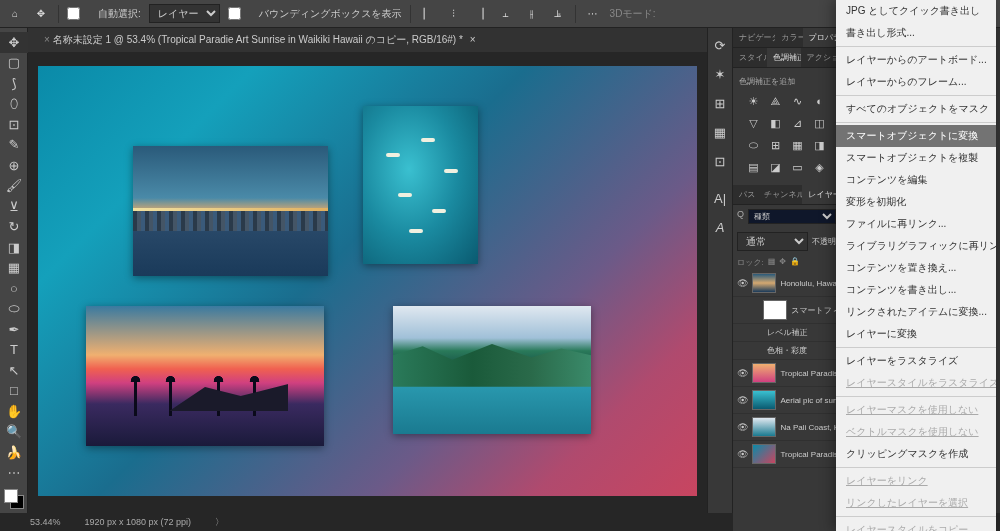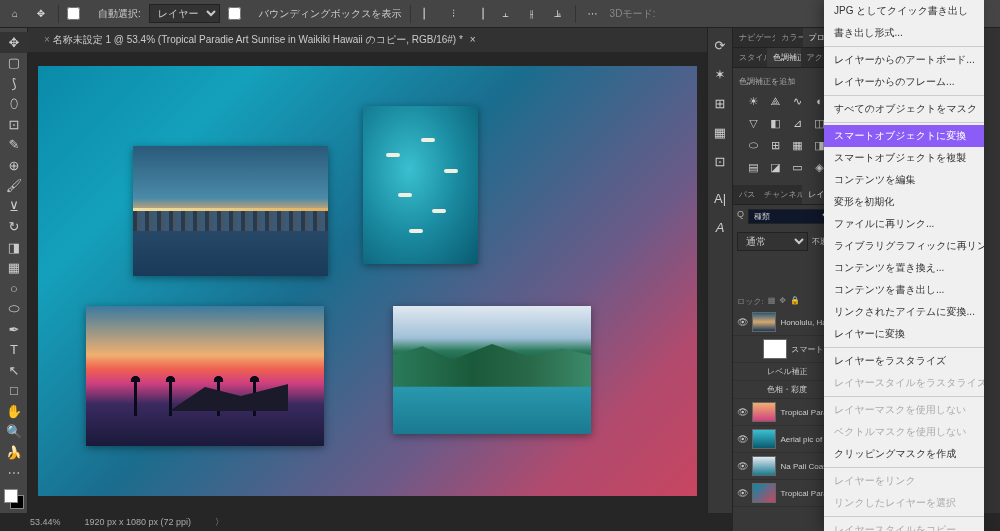--- a/index.html
+++ b/index.html
@@ -44,32 +44,32 @@
   .panels { position: absolute; top: 28px; right: 160px; width: 107px; bottom: 0; background: #383838; display: flex; flex-direction: column; font-size: 9px; }
   .panel-tabs { display: flex; background: #2d2d2d; border-bottom: 1px solid #222; }
   .panel-tab { padding: 4px 6px; color: #999; cursor: pointer; font-size: 8px; white-space: nowrap; overflow: hidden; }
   .panel-tab.active { background: #383838; color: #ddd; }
   .panel-body { padding: 6px; }
   .adj-icons { display: flex; flex-wrap: wrap; gap: 6px; padding: 4px; justify-content: center; }
   .adj-icon { width: 16px; height: 16px; color: #ccc; display: flex; align-items: center; justify-content: center; font-size: 11px; }
   .layer-search { display: flex; padding: 4px; gap: 4px; }
   .layer-search select, .layer-search input { background: #0f172a; border: 1px solid #222; color: #ccc; font-size: 8px; padding: 1px; flex: 1; min-width: 0; }
   .layer-blend { display: flex; padding: 4px; gap: 4px; align-items: center; }
-  .layer-lock { padding: 2px 4px; display: flex; gap: 4px; color: #888; font-size: 8px; margin-top: 39px; }
+  .layer-lock { padding: 2px 4px; display: flex; gap: 4px; color: #888; font-size: 8px; }
   .layer-list { flex: 1; overflow-y: auto; }
   .layer-row { display: flex; align-items: center; padding: 3px 4px; gap: 4px; border-bottom: 1px solid #303030; }
   .layer-eye { width: 12px; text-align: center; color: #ccc; }
   .layer-thumb { width: 24px; height: 20px; background: #555; border: 1px solid #666; flex-shrink: 0; }
   .layer-name { font-size: 8px; color: #ccc; white-space: nowrap; overflow: hidden; }
   .layer-sub { padding-left: 18px; }
   
-  .context-menu { position: absolute; top: 0; right: 16px; width: 160px; bottom: 0; background: #f0f0f0; color: #333; font-size: 10px; box-shadow: -4px 0 12px rgba(0,0,0,0.3); overflow-y: auto; }
+  .context-menu { position: absolute; top: 0; right: 4px; width: 160px; bottom: 0; background: #f0f0f0; color: #333; font-size: 10px; box-shadow: -4px 0 12px rgba(0,0,0,0.3); overflow-y: auto; }
   .menu-item { padding: 4px 10px; display: flex; align-items: center; gap: 6px; cursor: pointer; white-space: nowrap; }
-  .menu-item.highlighted { background: #8b5cf6; color: #fff; }
-  .menu-item.disabled { color: #aaa; }
+  .menu-item.highlighted { background: #737373; color: #fff; }
+  .menu-item.disabled { color: #aaa; text-decoration: underline; }
   .menu-sep { height: 1px; background: #ccc; margin: 2px 0; }
   
   .lt1 { background: linear-gradient(180deg,#2a5a7a,#d4a870 50%,#1a3a5a); }
   .lt2 { background: #fff; }
   .lt3 { background: linear-gradient(180deg,#f0b070,#d04080); }
   .lt4 { background: linear-gradient(180deg,#3ac0d0,#0a5a70); }
   .lt5 { background: linear-gradient(180deg,#e0e8f0,#1a7a90); }
   .lt6 { background: linear-gradient(135deg,#0a8aa8,#c84560); }
 </style>
 </head>

